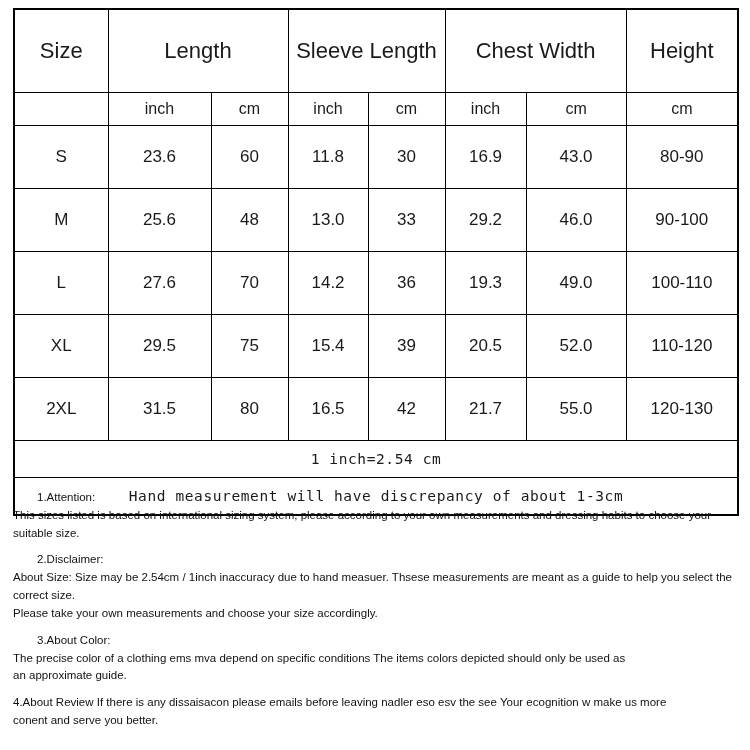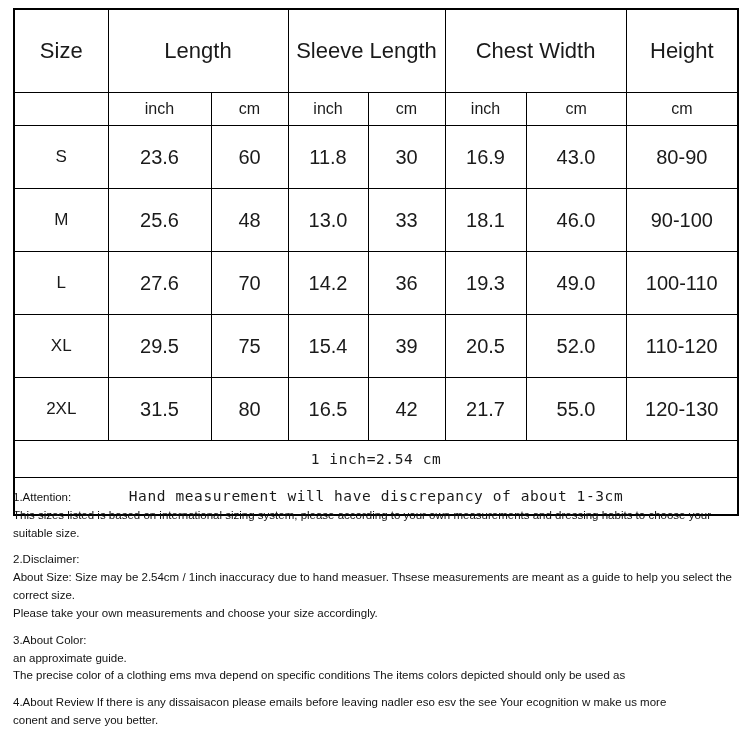--- a/index.html
+++ b/index.html
@@ -50,21 +50,21 @@
   }
   .unit-row td {
     background: #e8e6e2;
     font-size: 16px;
     font-weight: normal;
     height: 30px;
     padding: 1px;
     margin-left: 23px;
   }
   .data-row td {
-    font-size: 20px;
+    font-size: 17px;
     height: 60px;
     padding: 1px;
   }
   .data-row td.sizecell {
     font-size: 17px;
   }
   .note-row td {
     height: 32px;
     font-family: "DejaVu Sans Mono", monospace;
     font-size: 14.5px;
@@ -88,21 +88,21 @@
     position: absolute;
     left: 13px;
     top: 489px;
     width: 724px;
     font-size: 11.5px;
     line-height: 1.55;
     color: #111;
   }
   .notes .blk { margin-bottom: 9px; }
   .notes .blk:last-child { margin-bottom: 7px; }
-  .notes .ttl { display: block; }
+  .notes .ttl { display: block; padding-left: 24px; }
   .notes .ln { display: block; }
 </style>
 </head>
 <body>
 
 <div class="page">
 
   <div class="table-wrap">
     <table class="size-table">
       <colgroup>
@@ -144,21 +144,21 @@
           <td>16.9</td>
           <td>43.0</td>
           <td>80-90</td>
         </tr>
         <tr class="data-row">
           <td class="sizecell">M</td>
           <td>25.6</td>
           <td>48</td>
           <td>13.0</td>
           <td>33</td>
-          <td>18.1</td>
+          <td>29.2</td>
           <td>46.0</td>
           <td>90-100</td>
         </tr>
         <tr class="data-row">
           <td class="sizecell">L</td>
           <td>27.6</td>
           <td>70</td>
           <td>14.2</td>
           <td>36</td>
           <td>19.3</td>
@@ -200,22 +200,22 @@
       <span class="ttl">1.Attention:</span>
       <span class="ln">This sizes listed is based on international sizing system, please according to your own measurements and dressing habits to choose your suitable size.</span>
     </div>
     <div class="blk">
       <span class="ttl">2.Disclaimer:</span>
       <span class="ln">About Size: Size may be 2.54cm / 1inch inaccuracy due to hand measuer. Thsese measurements are meant as a guide to help you select the correct size.</span>
       <span class="ln">Please take your own measurements and choose your size accordingly.</span>
     </div>
     <div class="blk">
       <span class="ttl">3.About Color:</span>
+      <span class="ln">The precise color of a clothing ems mva depend on specific conditions The items colors depicted should only be used as</span>
       <span class="ln">an approximate guide.</span>
-      <span class="ln">The precise color of a clothing ems mva depend on specific conditions The items colors depicted should only be used as</span>
     </div>
     <div class="blk">
       <span class="ln">4.About Review If there is any dissaisacon please emails before leaving nadler eso esv the see Your ecognition w make us more</span>
       <span class="ln">conent and serve you better.</span>
     </div>
   </div>
 
 </div>
 
 </body></html>

